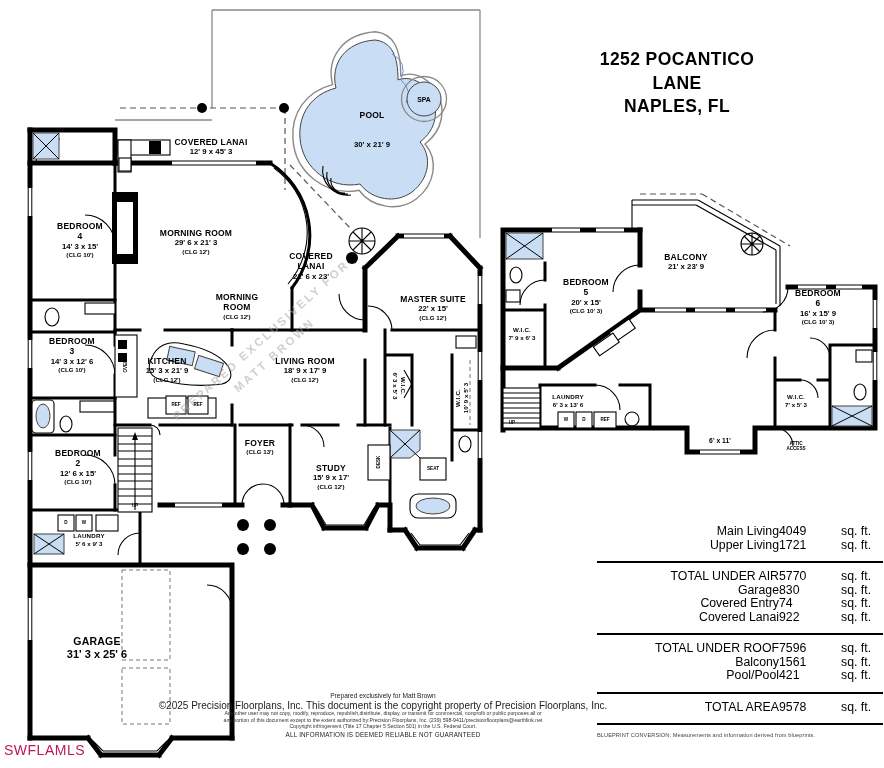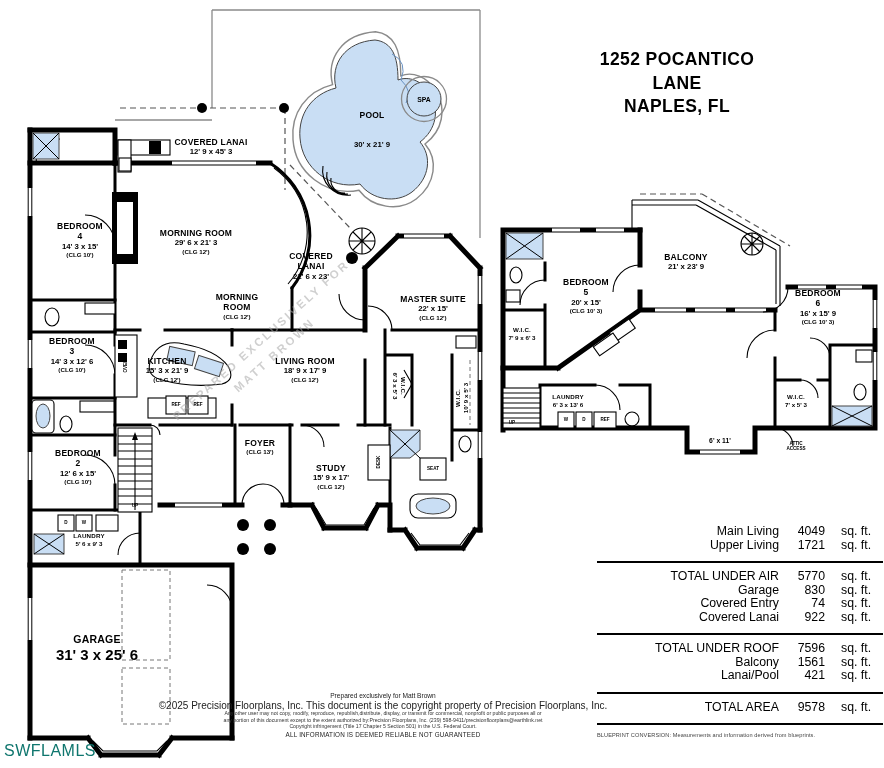--- a/index.html
+++ b/index.html
@@ -8,46 +8,46 @@
   .page{position:absolute;inset:0}
   svg{position:absolute;left:0;top:0}
 
   
   .rl{position:absolute;transform:translate(-50%,-50%);text-align:center;
       line-height:1.2;white-space:pre-line;color:#000}
   .rl .nm{font-size:8.5px;font-weight:700;letter-spacing:.2px}
   .rl .dm{font-size:7.8px;font-weight:700}
   .rl .cg{font-size:6.2px;font-weight:700}
   .rl.big .nm{font-size:10.5px}
-  .rl.big .dm{font-size:15px}
+  .rl.big .dm{font-size:11px}
   .rl.wicl .nm,.rl.wicl .dm{font-size:6.2px}
   .rl.rot90{transform:translate(-50%,-50%) rotate(90deg)}
   .rl.rotm90{transform:translate(-50%,-50%) rotate(-90deg)}
 
   
   .tn{position:absolute;transform:translate(-50%,-50%);font-size:4.6px;font-weight:700;
       white-space:pre-line;text-align:center;line-height:1.15;color:#000}
   .tn.rot{transform:translate(-50%,-50%) rotate(-90deg)}
   .tn.md{font-size:6.8px}
 
   .title{position:absolute;left:677px;top:83px;transform:translate(-50%,-50%);
          text-align:center;font-size:17.5px;font-weight:700;letter-spacing:.4px;
          line-height:1.35;white-space:pre-line}
 
   .wm-diag{position:absolute;left:268px;top:348px;
            transform:translate(-50%,-50%) rotate(-42deg);
            color:rgba(168,168,168,.55);font-size:11.5px;font-weight:700;
            letter-spacing:2.5px;text-align:center;line-height:1.7;white-space:pre-line}
-  .mls{position:absolute;left:4px;top:742px;font-size:16px;color:#0f766e;letter-spacing:.5px}
+  .mls{position:absolute;left:4px;top:742px;font-size:14px;color:#be185d;letter-spacing:.5px}
 
   
   .area{position:absolute;left:597px;top:523px;width:286px;font-size:12.3px}
   .area .row{display:flex;line-height:13.5px}
   .area .lab{flex:1;text-align:right}
-  .area .val{width:46px;text-align:right}
+  .area .val{width:46px;}
   .area .unit{width:42px;text-align:left;padding-left:16px}
   .area .grp{padding:2px 0 5px}
   .area .div{border:none;border-top:2px solid #000;margin:4px 0 5px}
   .area .note{font-size:5.6px;color:#444;margin-top:7px;letter-spacing:.1px}
 
   
   .cr{position:absolute;left:383px;top:716px;transform:translate(-50%,-50%);
       width:460px;text-align:center;color:#222}
   .cr .l1{font-size:6.6px;line-height:8.6px}
   .cr .l2{font-size:10px;line-height:9.6px}
@@ -499,21 +499,21 @@
           <span class="lab">TOTAL UNDER ROOF</span>
           <span class="val">7596</span>
           <span class="unit">sq. ft.</span>
         </div>
       <div class="row">
           <span class="lab">Balcony</span>
           <span class="val">1561</span>
           <span class="unit">sq. ft.</span>
         </div>
       <div class="row">
-          <span class="lab">Lanai/Pool</span>
+          <span class="lab">Pool/Pool</span>
           <span class="val">421</span>
           <span class="unit">sq. ft.</span>
         </div>
     </div>
     <hr class="div">
     <div class="grp">
       <div class="row">
           <span class="lab">TOTAL AREA</span>
           <span class="val">9578</span>
           <span class="unit">sq. ft.</span>

